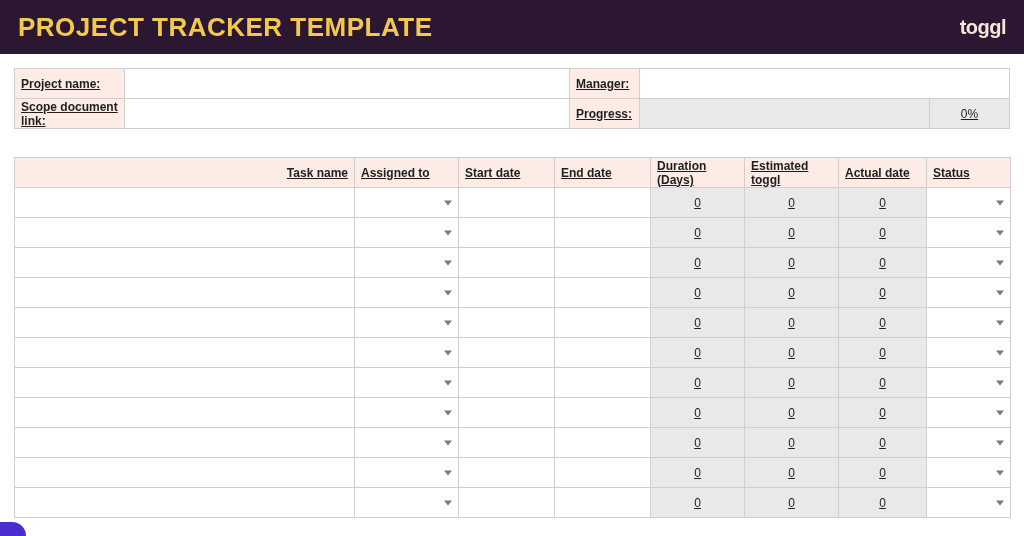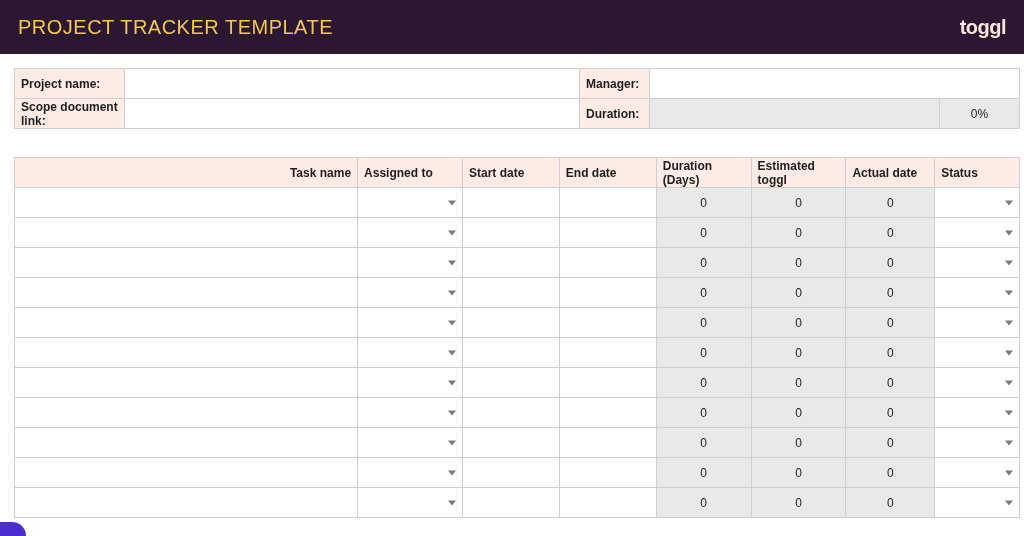--- a/index.html
+++ b/index.html
@@ -26,33 +26,33 @@
   .hdr {
     background: var(--header-bg);
     height: 54px;
     display: flex;
     align-items: center;
     justify-content: space-between;
     padding: 0 18px;
   }
   .hdr-title {
     color: var(--accent);
-    font-weight: 400;
-    font-size: 20px;
+    font-weight: 700;
+    font-size: 26px;
     letter-spacing: 0.5px;
   }
   .hdr-logo {
     color: #f5e7d9;
     font-weight: 800;
     font-size: 20px;
     letter-spacing: -0.5px;
     margin-left: 8px;
   }
 
-  .pad { padding: 14px 4px 0 14px; }
+  .pad { padding: 14px 14px 0 14px; text-decoration: underline; }
 
   
   table.meta {
     width: 100%;
     border-collapse: collapse;
     table-layout: fixed;
   }
   table.meta td {
     border: 1px solid var(--cell-border);
     height: 30px;
@@ -139,21 +139,21 @@
     <tbody>
         <tr>
       <td class="lbl">Project name:</td>
       <td></td>
       <td class="lbl">Manager:</td>
       <td colspan="2"></td>
     </tr>
     <tr>
       <td class="lbl">Scope document link:</td>
       <td></td>
-      <td class="lbl">Duration:</td>
+      <td class="lbl">Progress:</td>
       <td class="ro"></td>
       <td class="progress-val">0%</td>
     </tr>
   </tbody>
     </table>
 
   <table class="tasks">
     <colgroup>
       <col style="width:340px">
       <col style="width:104px">

